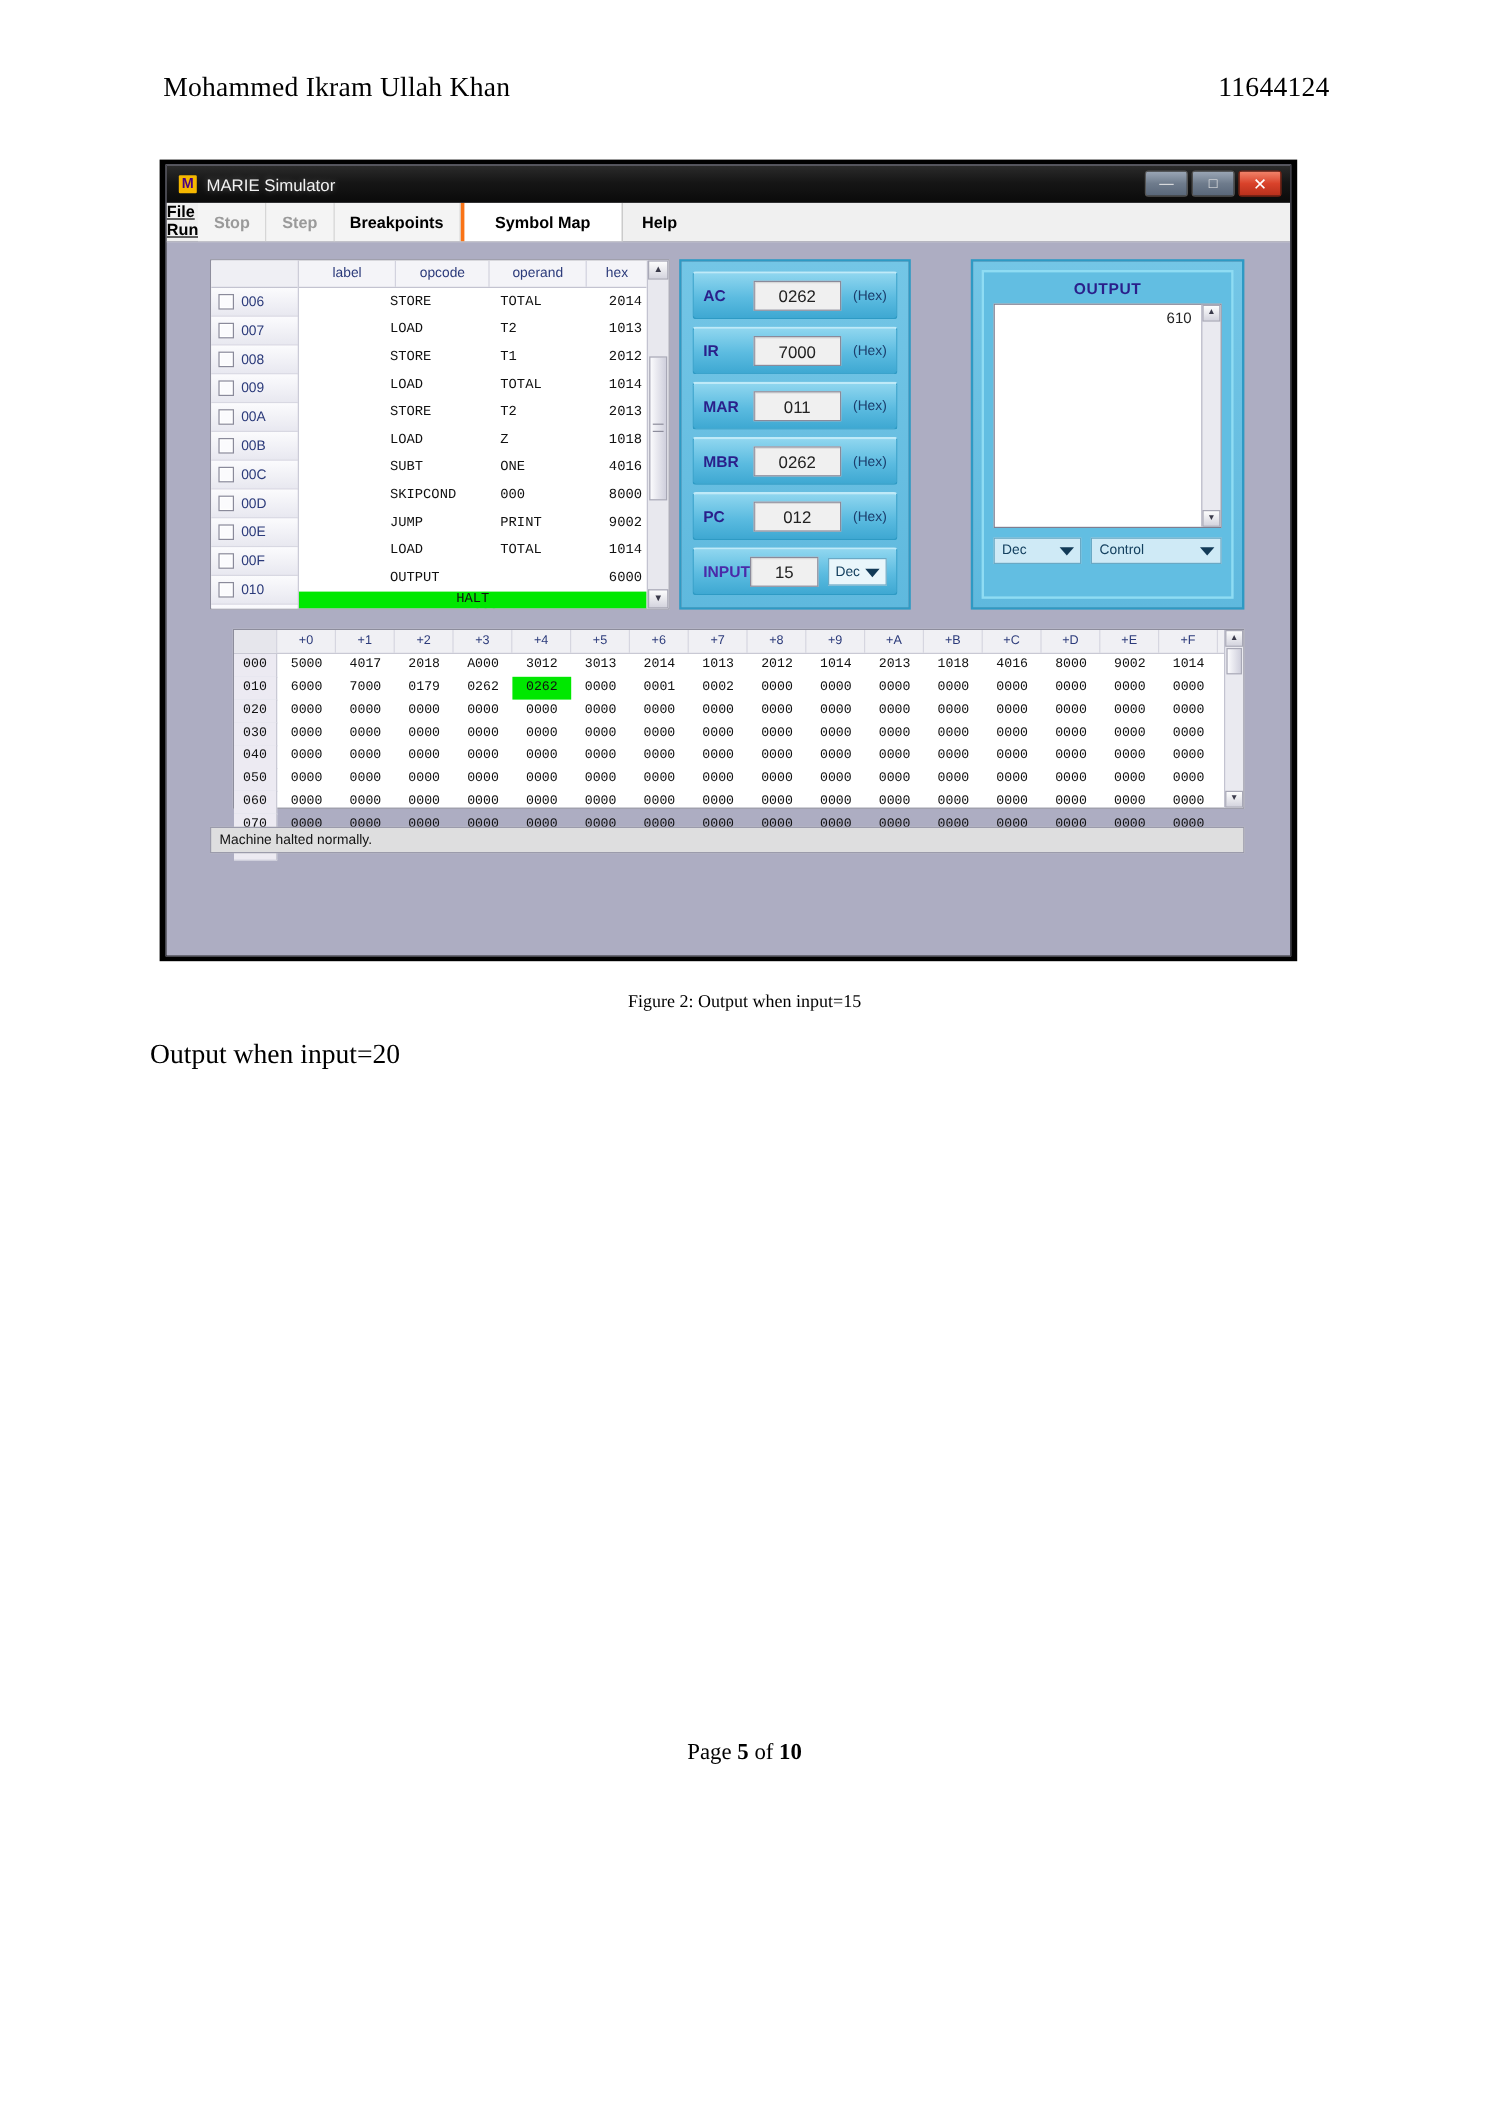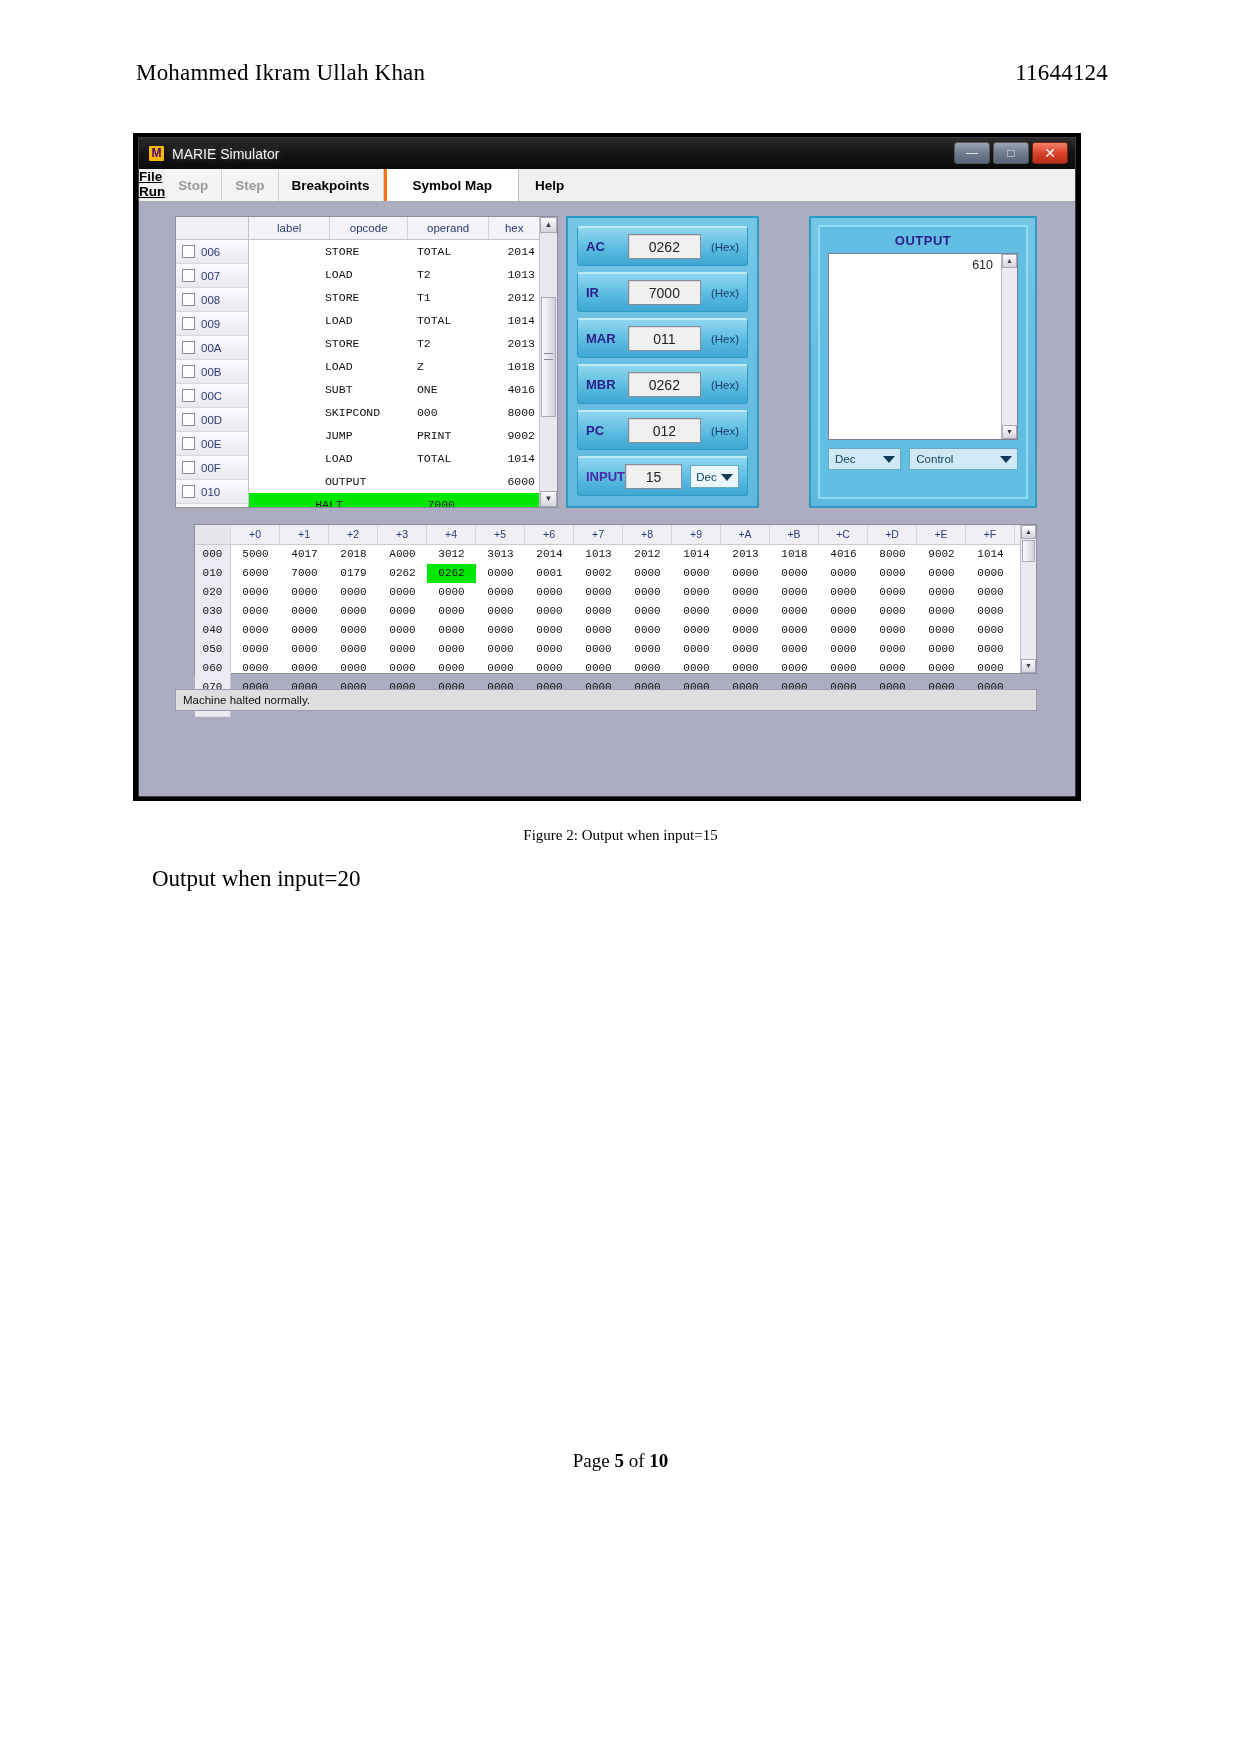--- a/index.html
+++ b/index.html
@@ -109,21 +109,21 @@
     box-sizing:border-box;
   }
   .c-label{width:82px;}
   .c-op{width:78px;}
   .c-operand{width:82px;}
   .c-hex{width:50px;border-right:none !important;}
   .crow{
     height:23px;display:flex;align-items:center;
     font-family:"Liberation Mono",monospace;font-size:11.5px;color:#111;
   }
-  .crow.hl{background:#00e800;}
+  .crow.hl{background:#00e800;flex-direction:column;}
   .crow > div{box-sizing:border-box;}
   .cl{width:82px;padding-left:4px;}
   .co{width:78px;}
   .cp{width:82px;margin-left:20px;}
   .ch{width:50px;text-align:right;padding-right:4px;}
   .crow.hl .co{text-align:center;width:160px;}
   .vscroll{
     width:17px;flex:0 0 17px;background:#e8e8ee;border-left:1px solid #c3c3d0;
     position:relative;
   }
@@ -276,21 +276,21 @@
     display:flex;align-items:center;padding-left:7px;
     font-family:"Liberation Sans",sans-serif;font-size:11.5px;color:#111;
   }
 
   
   .caption{
     position:absolute;left:0;top:827px;width:1241px;text-align:center;
     font-size:15px;color:#000;
   }
   .bodytext{
-    position:absolute;left:152px;top:866px;font-size:23px;color:#000;
+    position:absolute;left:125px;top:866px;font-size:23px;color:#000;
   }
   .footer{
     position:absolute;left:0;top:1450px;width:1241px;text-align:center;
     font-size:19px;color:#000;
   }
   .footer b{font-weight:bold;}
 </style>
 </head>
 <body>
 

